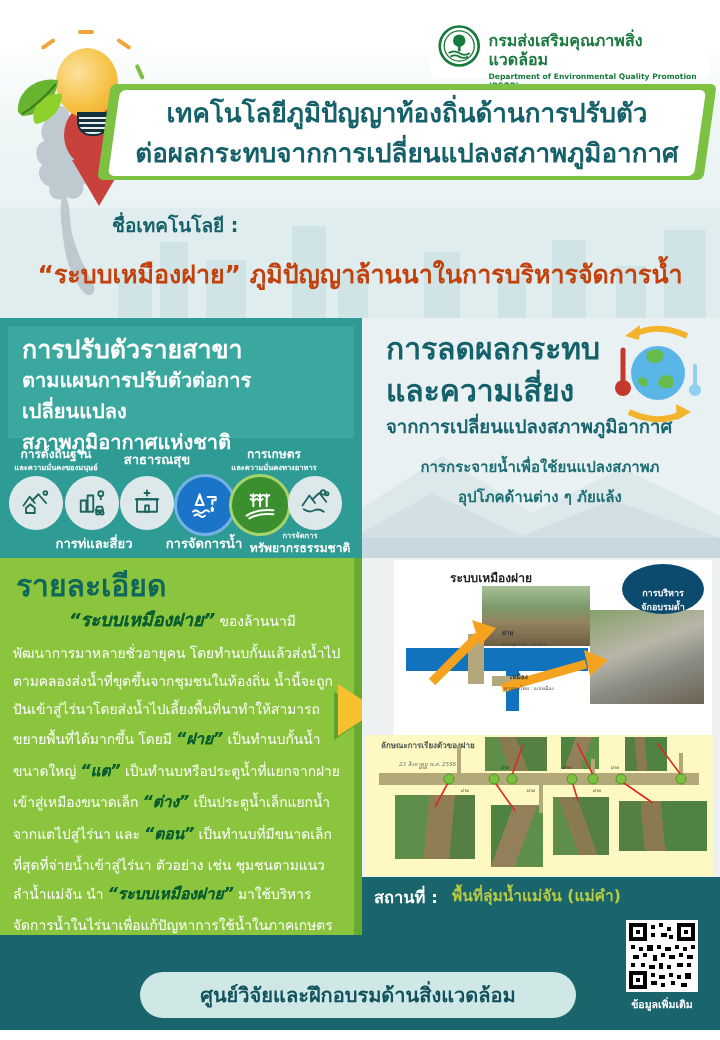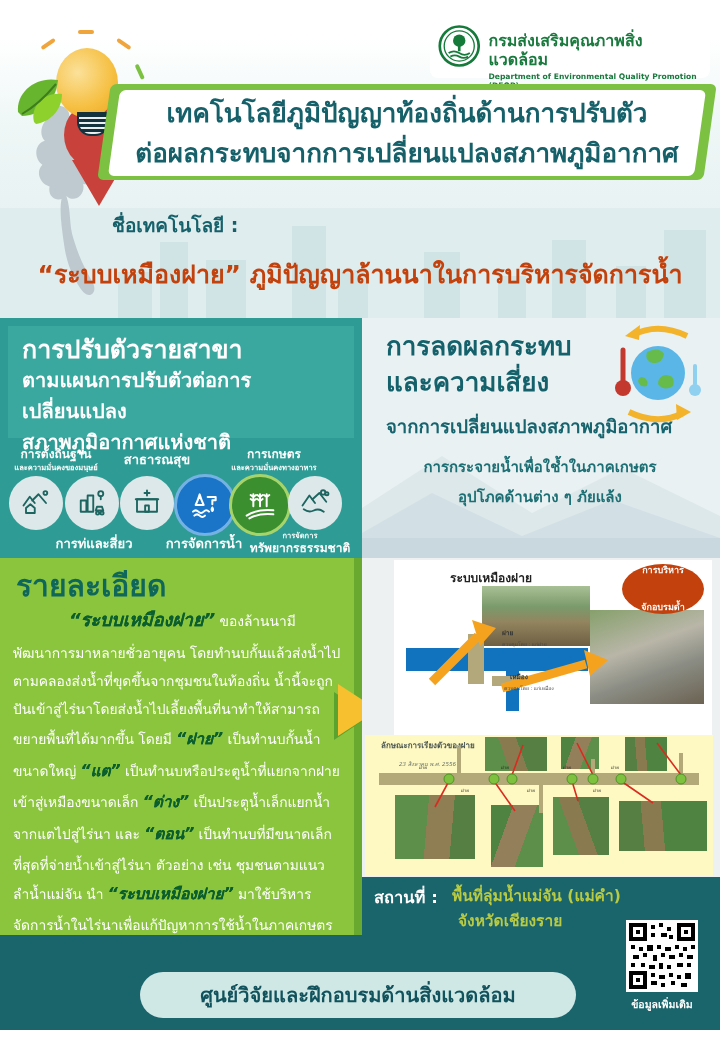--- a/index.html
+++ b/index.html
@@ -51,21 +51,21 @@
   .adapt-sub{font-size:20px;font-weight:700;line-height:1.55;}
   .circ{position:absolute;width:54px;height:54px;border-radius:50%;background:#dde8ea;
         display:flex;align-items:center;justify-content:center;}
   .circ.blue{background:#1a74c8;border:3px solid #74b2e4;width:56px;height:56px;}
   .circ.green{background:#3b8f2f;border:3px solid #a6d46a;width:56px;height:56px;}
   .s-lab{position:absolute;color:#ffffff;font-weight:800;text-align:center;font-size:13px;line-height:1.2;}
   .s-sub{position:absolute;color:#ffffff;font-weight:600;text-align:center;font-size:7.5px;line-height:1.2;}
 
   
   .right-col{left:362px;top:318px;width:358px;height:240px;background:#e9f1f3;overflow:hidden;}
-  .imp-title{left:386px;top:328px;font-size:26px;font-weight:800;color:#14616b;line-height:1.4;}
+  .imp-title{left:386px;top:328px;font-size:30px;font-weight:800;color:#14616b;line-height:1.4;}
   .imp-sub{left:386px;top:412px;font-size:18.5px;font-weight:700;color:#17646e;}
   .imp-body{left:370px;top:452px;width:340px;text-align:center;font-size:15px;font-weight:600;
             color:#1d6f74;line-height:2.0;}
   .mtn{position:absolute;bottom:0;left:0;width:358px;height:120px;}
 
   
   .green-panel{left:0;top:558px;width:362px;height:377px;background:#8bc53e;}
   .green-edge{left:354px;top:558px;width:8px;height:377px;background:#69a92f;}
   .det-head{left:16px;top:562px;font-size:30px;font-weight:800;color:#0f665a;}
   .det-para{left:13px;top:602px;width:338px;color:#ffffff;font-size:13.8px;font-weight:500;
@@ -75,23 +75,23 @@
   .arrow-g{left:334px;top:692px;width:0;height:0;border-top:24px solid transparent;
            border-bottom:24px solid transparent;border-left:36px solid #5aa32f;}
   .arrow-y{left:338px;top:684px;width:0;height:0;border-top:26px solid transparent;
            border-bottom:26px solid transparent;border-left:40px solid #f6c02e;}
 
   
   .right-low{left:362px;top:558px;width:358px;height:319px;background:#edf1f2;}
   .panel1{left:394px;top:560px;width:318px;height:176px;background:#ffffff;}
   .panel2{left:365px;top:735px;width:348px;height:141px;background:#fef9c3;}
   .p1-title{left:56px;top:8px;font-size:12px;font-weight:700;color:#222222;}
-  .p1-oval{left:228px;top:4px;width:82px;height:50px;border-radius:50%;background:#c2410c;
+  .p1-oval{left:228px;top:4px;width:82px;height:50px;border-radius:50%;background:#0c4a6e;
            color:#ffffff;font-size:9px;font-weight:700;text-align:center;line-height:1.5;
-           display:flex;flex-direction:column;justify-content:space-between;z-index:5;}
+           display:flex;flex-direction:column;justify-content:flex-end;z-index:5;}
   .ph{position:absolute;z-index:2;}
   .ph-a{background:linear-gradient(180deg,#a9c095 0%,#7a9a6b 35%,#93845f 60%,#6e5f43 100%);}
   .ph-b{background:linear-gradient(160deg,#86a06b 0%,#b9b6a8 40%,#8b8d84 65%,#6b6252 100%);}
   .ph-air1{background:linear-gradient(70deg,#5d8f4a 0 34%,#8a7a50 34% 58%,#567f43 58% 100%);}
   .ph-air2{background:linear-gradient(110deg,#4f8342 0 30%,#93805a 30% 62%,#5d8f4a 62% 100%);}
   .ph-air3{background:linear-gradient(85deg,#567f43 0 28%,#8a7a50 28% 50%,#4f8342 50% 100%);}
   .ph-air4{background:linear-gradient(95deg,#5d8f4a 0 40%,#8f7d54 40% 70%,#567f43 70% 100%);}
   .tinylab{position:absolute;font-size:6.5px;font-weight:700;color:#333333;z-index:3;line-height:1.2;}
   .microlab{position:absolute;font-size:5px;color:#444444;z-index:3;}
   .p2-title{left:16px;top:6px;width:125px;font-size:8px;font-weight:700;color:#4a5550;line-height:1.35;z-index:3;}
@@ -266,21 +266,21 @@
     <path fill="#66bb4a" d="M44,32 q12,-6 17,2 q-2,10 -11,9 q-9,-2 -6,-11 z"></path>
     <path fill="#66bb4a" d="M62,55 q11,0 8,11 q-9,6 -15,-2 q0,-7 7,-9 z"></path>
     <path fill="#66bb4a" d="M39,57 q7,2 5,9 q-7,2 -9,-5 q1,-4 4,-4 z"></path>
     <line x1="20" y1="30" x2="20" y2="60" stroke="#c4392e" stroke-width="5" stroke-linecap="round"></line>
     <circle cx="20" cy="68" r="8" fill="#c4392e"></circle>
     <line x1="92" y1="46" x2="92" y2="64" stroke="#8fd0f0" stroke-width="4" stroke-linecap="round"></line>
     <circle cx="92" cy="70" r="6" fill="#8fd0f0"></circle>
   </svg>
   <div class="abs imp-sub">จากการเปลี่ยนแปลงสภาพภูมิอากาศ</div>
   <div class="abs imp-body">
-    <div>การกระจายน้ำเพื่อใช้ำในภาคเกษตร</div>
+    <div>การกระจายน้ำเพื่อใช้ยนแปลงสภาพภ</div>
     <div>อุปโภคด้านต่าง ๆ ภัยแล้ง</div>
   </div>
 
   <div class="abs green-panel"></div>
   <div class="abs green-edge"></div>
   <div class="abs det-head">รายละเอียด</div>
   <div class="abs det-para"><span class="q q1">“ระบบเหมืองฝาย”</span><span> ของล้านนามีพัฒนาการมาหลายชั่วอายุคน โดยทำนบกั้นแล้วส่งน้ำไปตามคลองส่งน้ำที่ขุดขึ้นจากชุมชนในท้องถิ่น น้ำนี้จะถูกปันเข้าสู่ไร่นาโดยส่งน้ำไปเลี้ยงพื้นที่นาทำให้สามารถขยายพื้นที่ได้มากขึ้น โดยมี </span><span class="q">“ฝาย”</span><span> เป็นทำนบกั้นน้ำขนาดใหญ่ </span><span class="q">“แต”</span><span> เป็นทำนบหรือประตูน้ำที่แยกจากฝายเข้าสู่เหมืองขนาดเล็ก </span><span class="q">“ต่าง”</span><span> เป็นประตูน้ำเล็กแยกน้ำจากแตไปสู่ไร่นา และ </span><span class="q">“ตอน”</span><span> เป็นทำนบที่มีขนาดเล็กที่สุดที่จ่ายน้ำเข้าสู่ไร่นา ตัวอย่าง เช่น ชุมชนตามแนวลำน้ำแม่จัน นำ </span><span class="q">“ระบบเหมืองฝาย”</span><span> มาใช้บริหารจัดการน้ำในไร่นาเพื่อแก้ปัญหาการใช้น้ำในภาคเกษตร</span></div>
   <div class="abs arrow-g"></div>
   <div class="abs arrow-y"></div>
 
@@ -350,21 +350,20 @@
     <div class="weirmark" style="left:96px;top:52px;">ฝาย</div>
     <div class="weirmark" style="left:162px;top:52px;">ฝาย</div>
     <div class="weirmark" style="left:228px;top:52px;">ฝาย</div>
   </div>
 
   <div class="abs loc-box"></div>
   <div class="abs footer"></div>
   <div class="abs loc-label">สถานที่ :</div>
   <div class="abs loc-lines">
     <div>พื้นที่ลุ่มน้ำแม่จัน (แม่คำ)</div>
-    <div class="l2">จังหวัดเชียงราย</div>
   </div>
   <div class="abs pill">ศูนย์วิจัยและฝึกอบรมด้านสิ่งแวดล้อม</div>
   <div class="abs qr">
     <svg width="66" height="66" viewBox="0 0 33 33">
       <rect width="33" height="33" fill="#ffffff"></rect>
       <g fill="#000000">
         <rect x="0" y="0" width="9" height="9"></rect>
           <rect x="24" y="0" width="9" height="9"></rect>
           <rect x="0" y="24" width="9" height="9"></rect>
         <rect x="2" y="2" width="5" height="5" fill="#ffffff"></rect>

